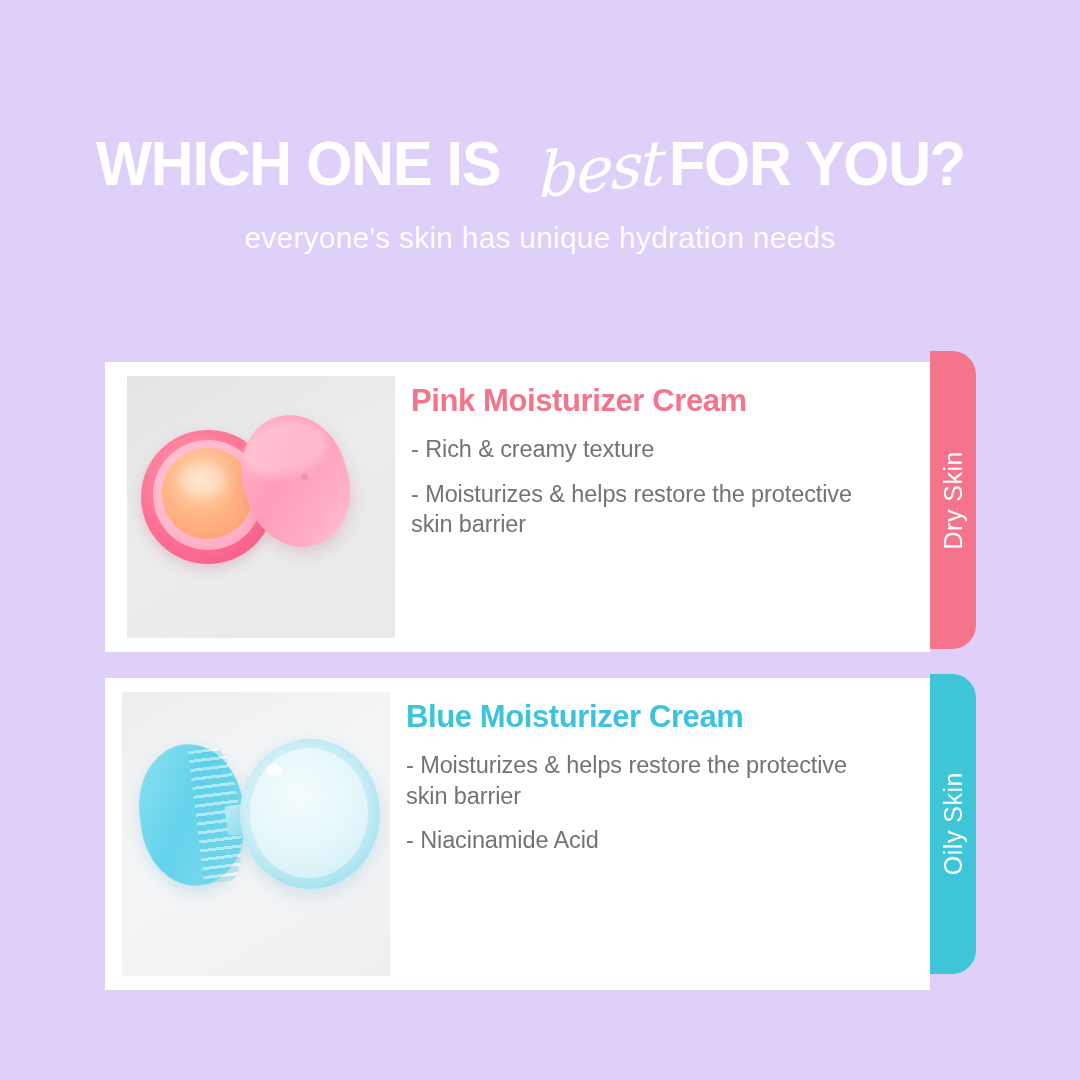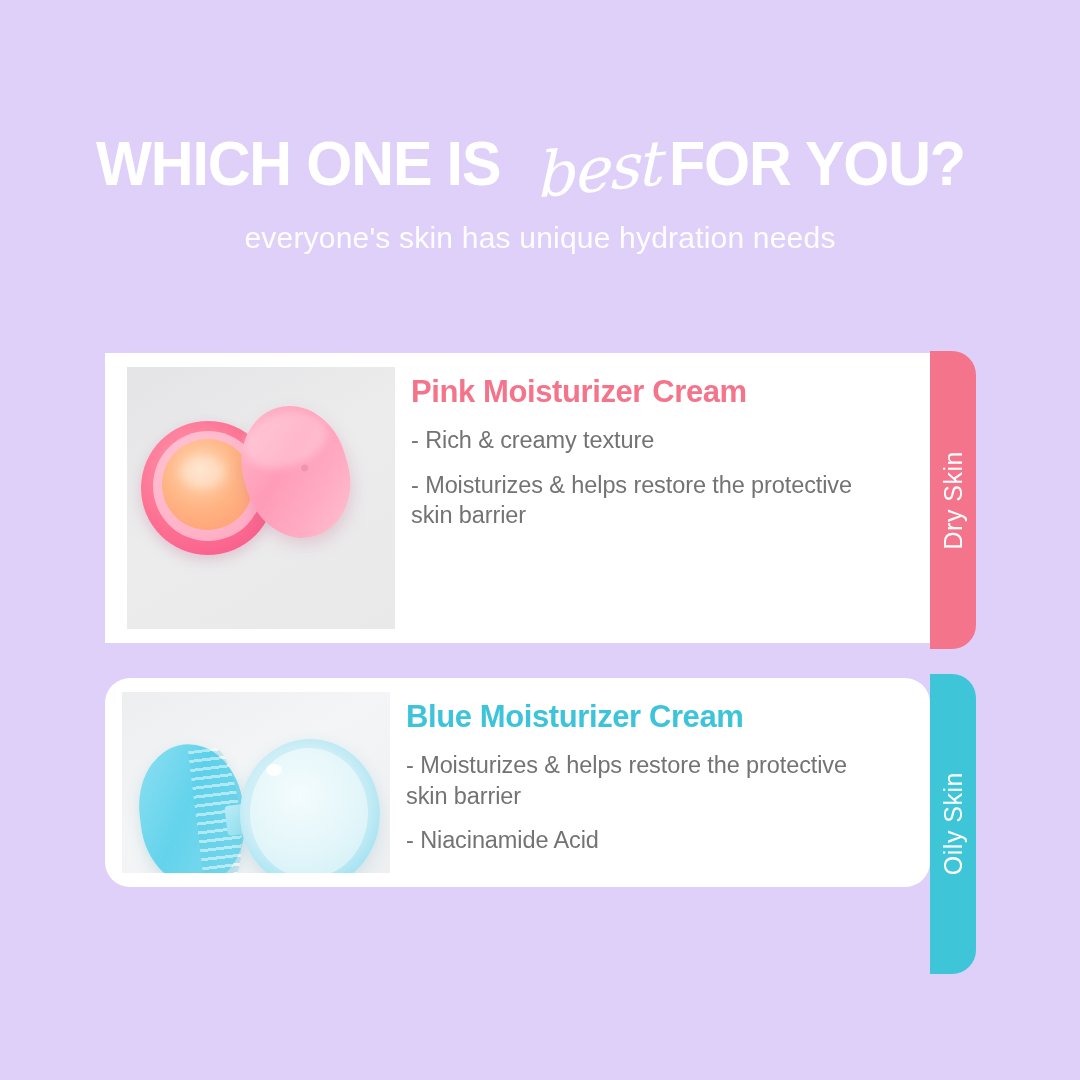--- a/index.html
+++ b/index.html
@@ -77,22 +77,22 @@
   .card {
     position: absolute;
     left: 105px;
     width: 825px;
     background: #FFFFFF;
     display: flex;
     align-items: flex-start;
     padding: 14px 0 14px 17px;
   }
 
-  #card-pink  { top: 353px; height: 290px; padding-left: 22px; }
-  #card-blue  { top: 678px; height: 209px; border-radius: 25px; }
+  #card-pink  { top: 362px; height: 290px; padding-left: 22px; }
+  #card-blue  { top: 678px; height: 312px; }
 
   
   .tab {
     position: absolute;
     left: 930px;
     width: 46px;
     border-radius: 0 24px 24px 0;
     display: flex;
     align-items: center;
     justify-content: center;

